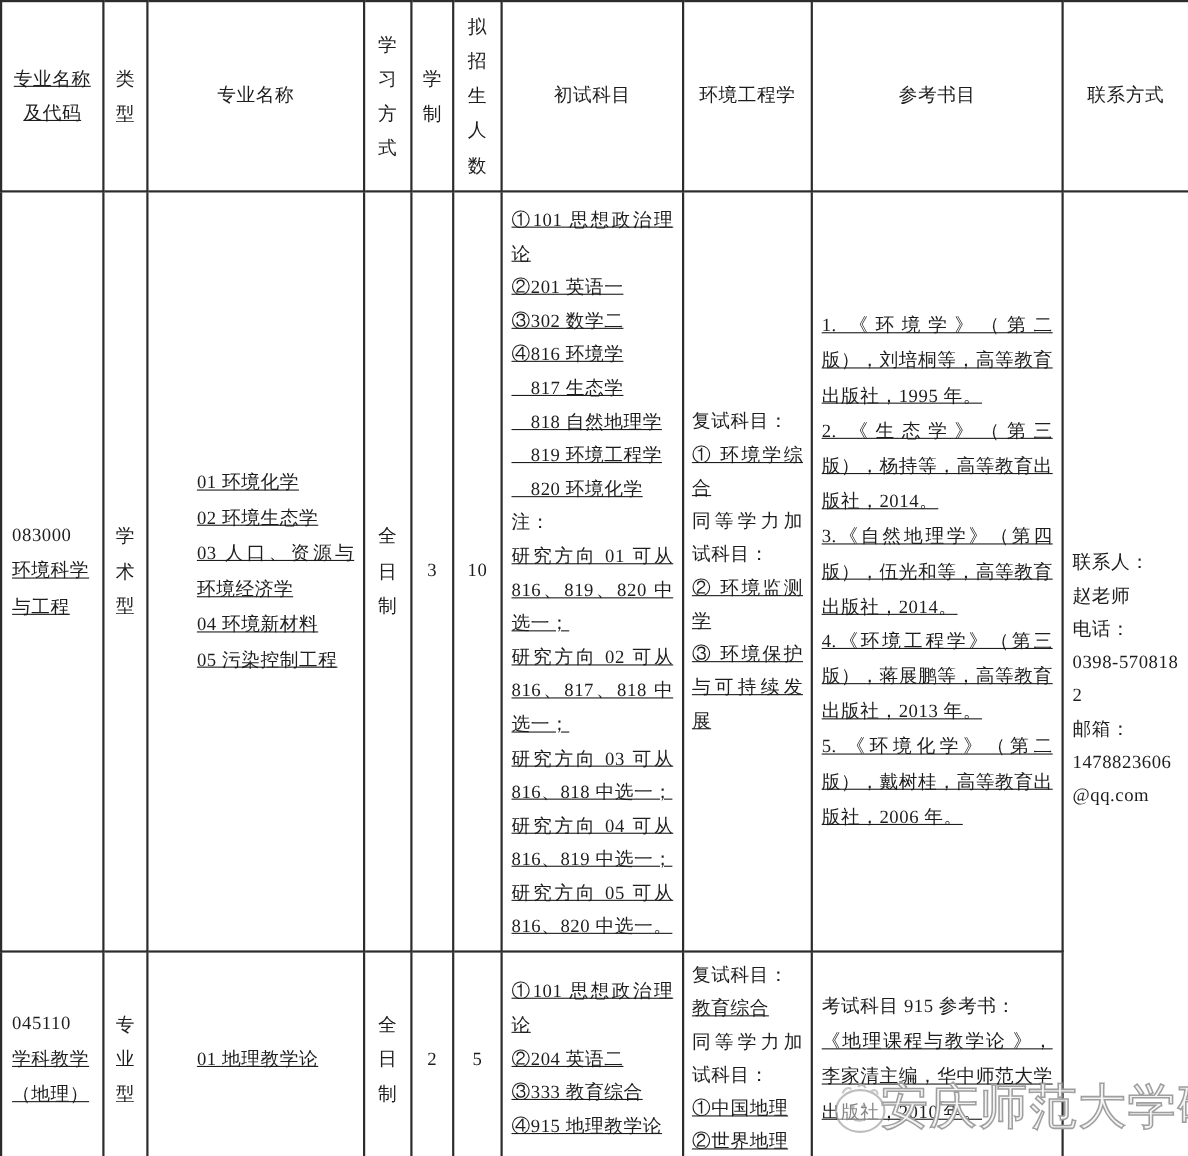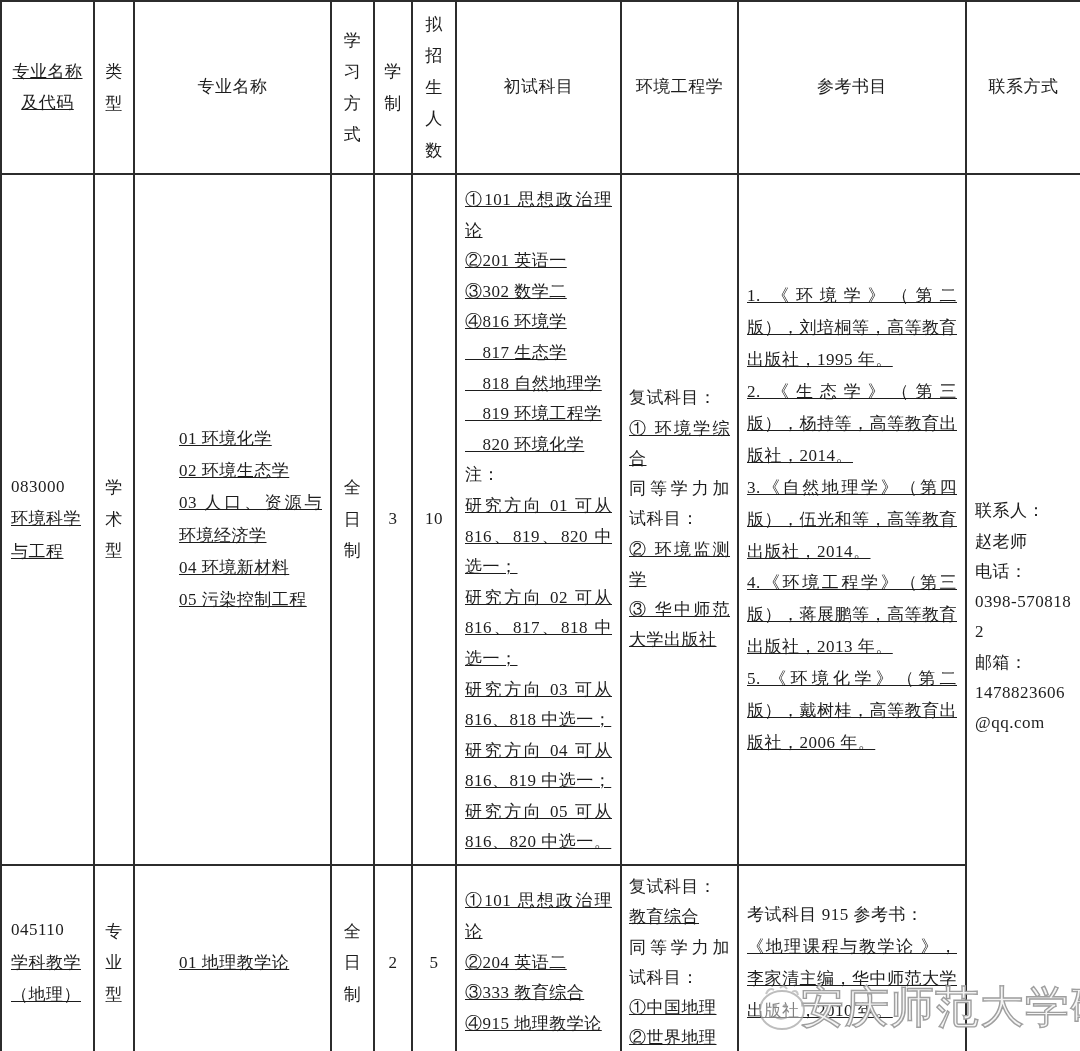--- a/index.html
+++ b/index.html
@@ -158,21 +158,21 @@
 研究方向 02 可从 816、817、818 中选一；
 研究方向 03 可从 816、818 中选一；
 研究方向 04 可从 816、819 中选一；
 研究方向 05 可从 816、820 中选一。</div>
       </td>
       <td class="cell-retest">
         <div class="bold just">复试科目：</div>
         <div class="pre just">① 环境学综合</div>
         <div class="bold just">同等学力加试科目：</div>
         <div class="pre just">② 环境监测学
-③ 华中师范大学出版社</div>
+③ 环境保护与可持续发展</div>
       </td>
       <td class="cell-refs">
         <div class="pre just">1. 《环境学》（第二版），刘培桐等，高等教育出版社，1995 年。
 2. 《生态学》（第三版），杨持等，高等教育出版社，2014。
 3.《自然地理学》（第四版），伍光和等，高等教育出版社，2014。
 4.《环境工程学》（第三版），蒋展鹏等，高等教育出版社，2013 年。
 5. 《环境化学》（第二版），戴树桂，高等教育出版社，2006 年。</div>
       </td>
       <td class="cell-contact span-rows" rowspan="2">
         <div class="bold">联系人：</div>

